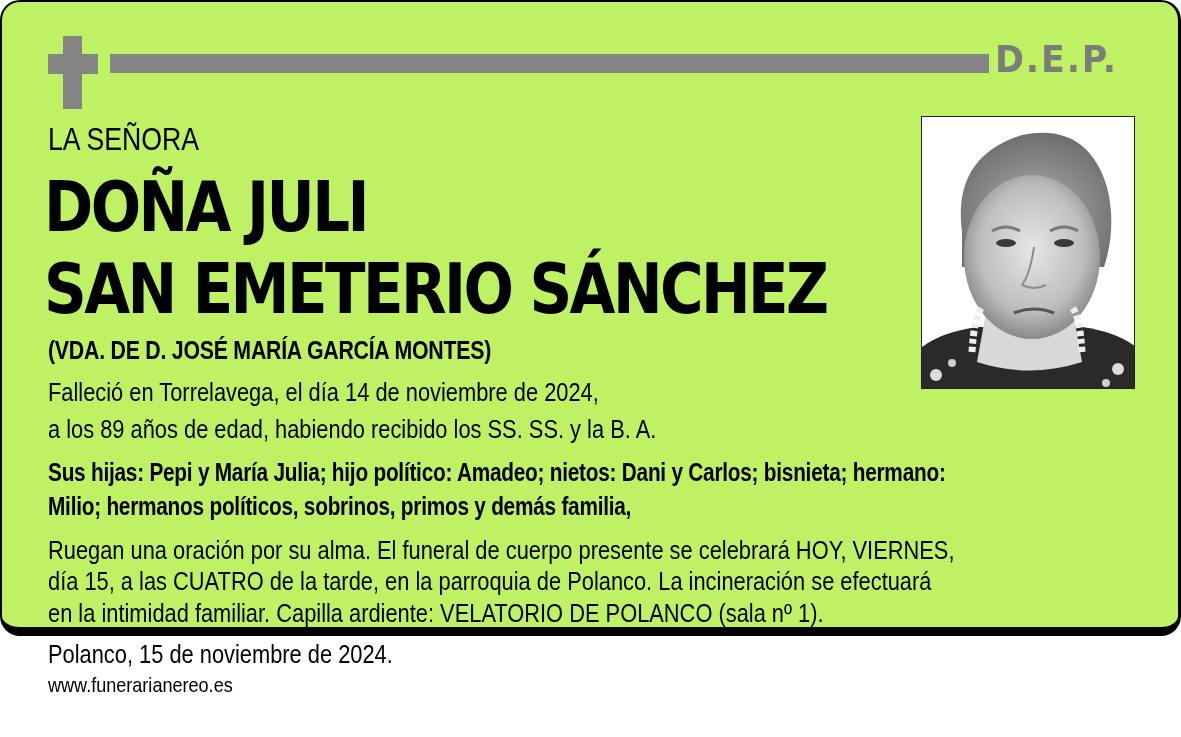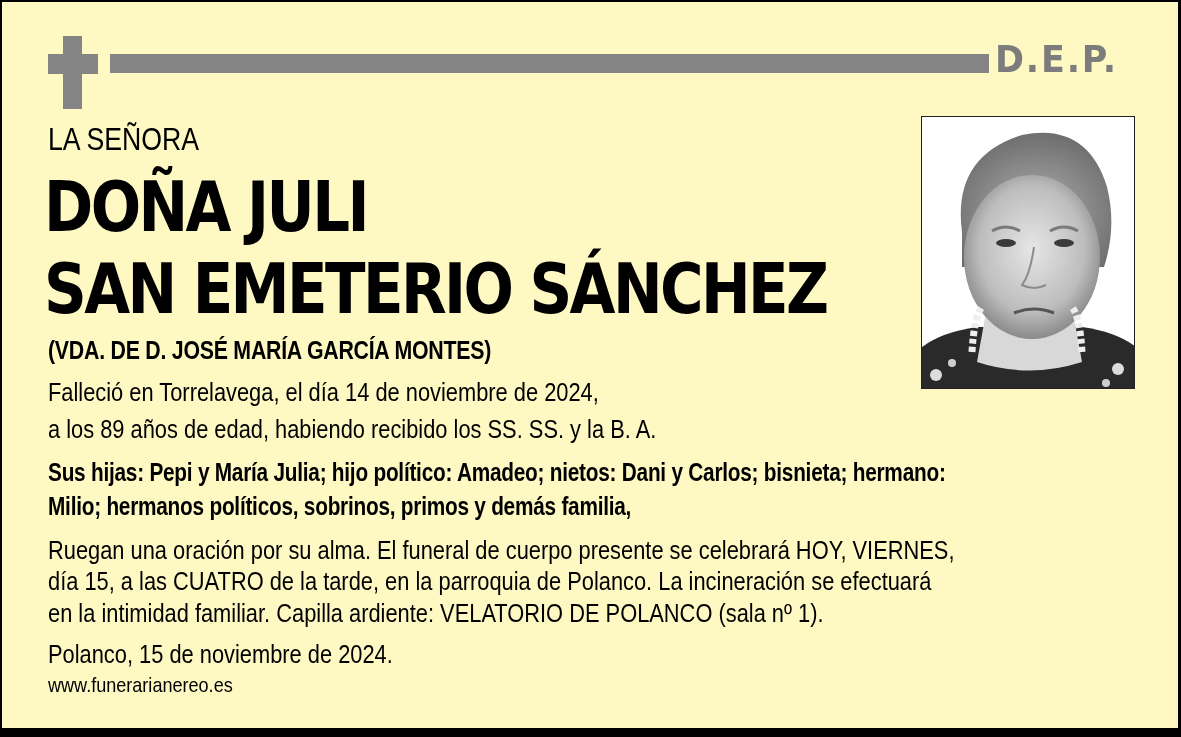--- a/index.html
+++ b/index.html
@@ -1,23 +1,24 @@
 <!DOCTYPE html>
 <html><head>
 <meta charset="utf-8">
 <style>
   * { margin: 0; padding: 0; box-sizing: border-box; }
   html, body { width: 1181px; height: 737px; background: #ffffff; overflow: hidden; }
   .card {
-    position: absolute; left: 0; top: 0; width: 1181px; height: 737px;
-    background: #fef9c3;
+    position: absolute; left: 0; top: 0; width: 1181px; height: 636px;
+    background: #bef264;
     border-left: 2px solid #000; border-top: 2px solid #000; border-right: 3px solid #000;
     border-bottom: 9px solid #000;
     font-family: "Liberation Sans", "DejaVu Sans", sans-serif;
     color: #000;
+    border-radius: 20px;
   }
   .abs { position: absolute; white-space: nowrap; }
   
   .cross-v { position: absolute; left: 61px; top: 34px; width: 19px; height: 73px; background: #848484; }
   .cross-h { position: absolute; left: 46px; top: 52px; width: 50px; height: 20px; background: #848484; }
   .rule { position: absolute; left: 108px; top: 52px; width: 879px; height: 19px; background: #848484; }
   .dep {
     position: absolute; left: 993px; top: 35px;
     font-family: "DejaVu Sans", sans-serif; font-weight: bold; font-size: 38px;
     color: #7c7c7c; letter-spacing: 2px; transform: scaleX(0.92); transform-origin: left top;

